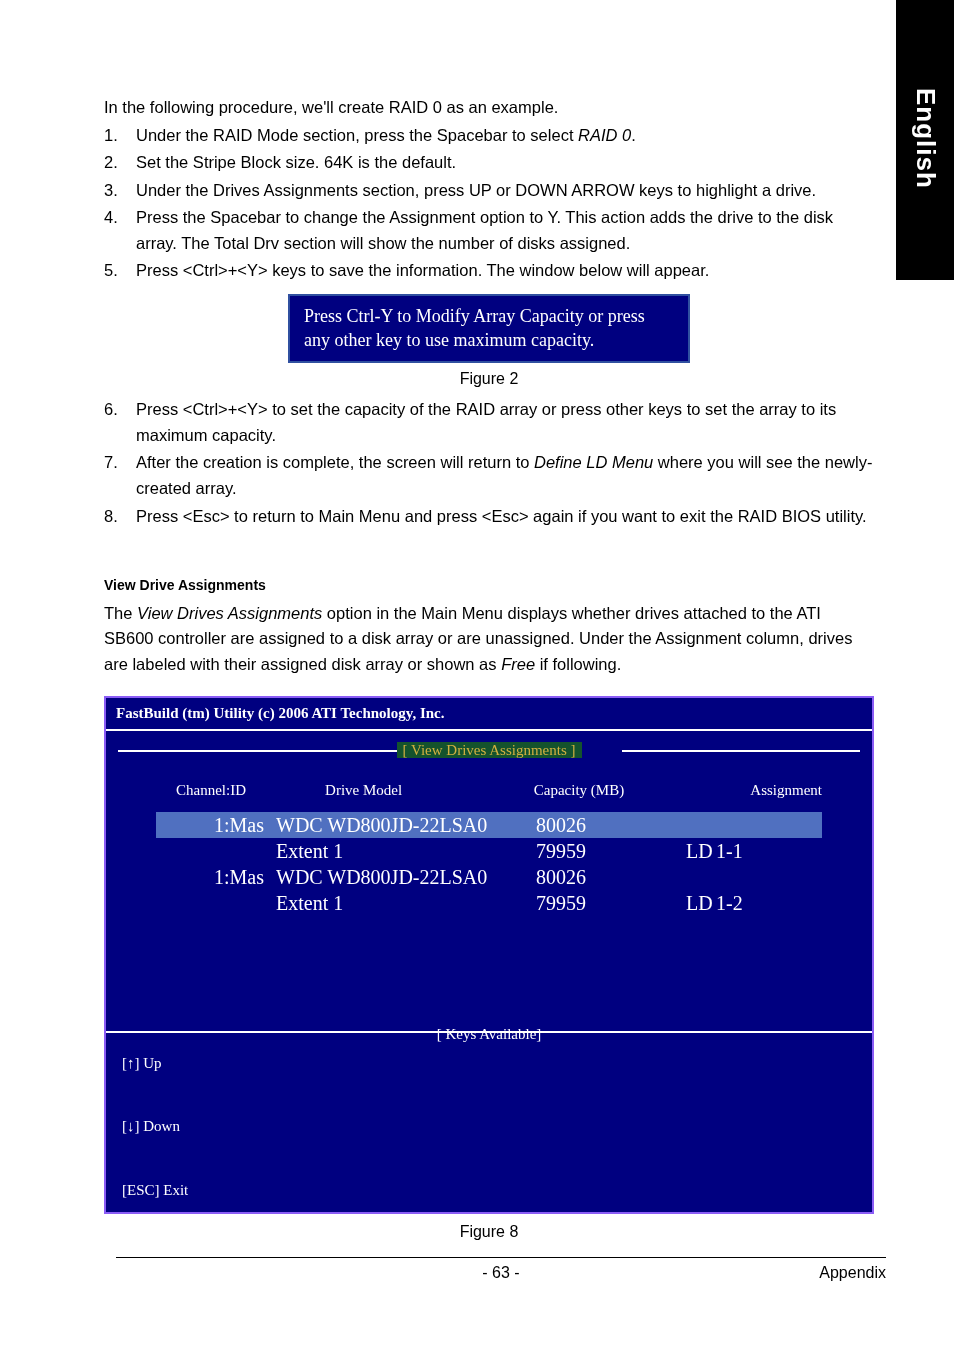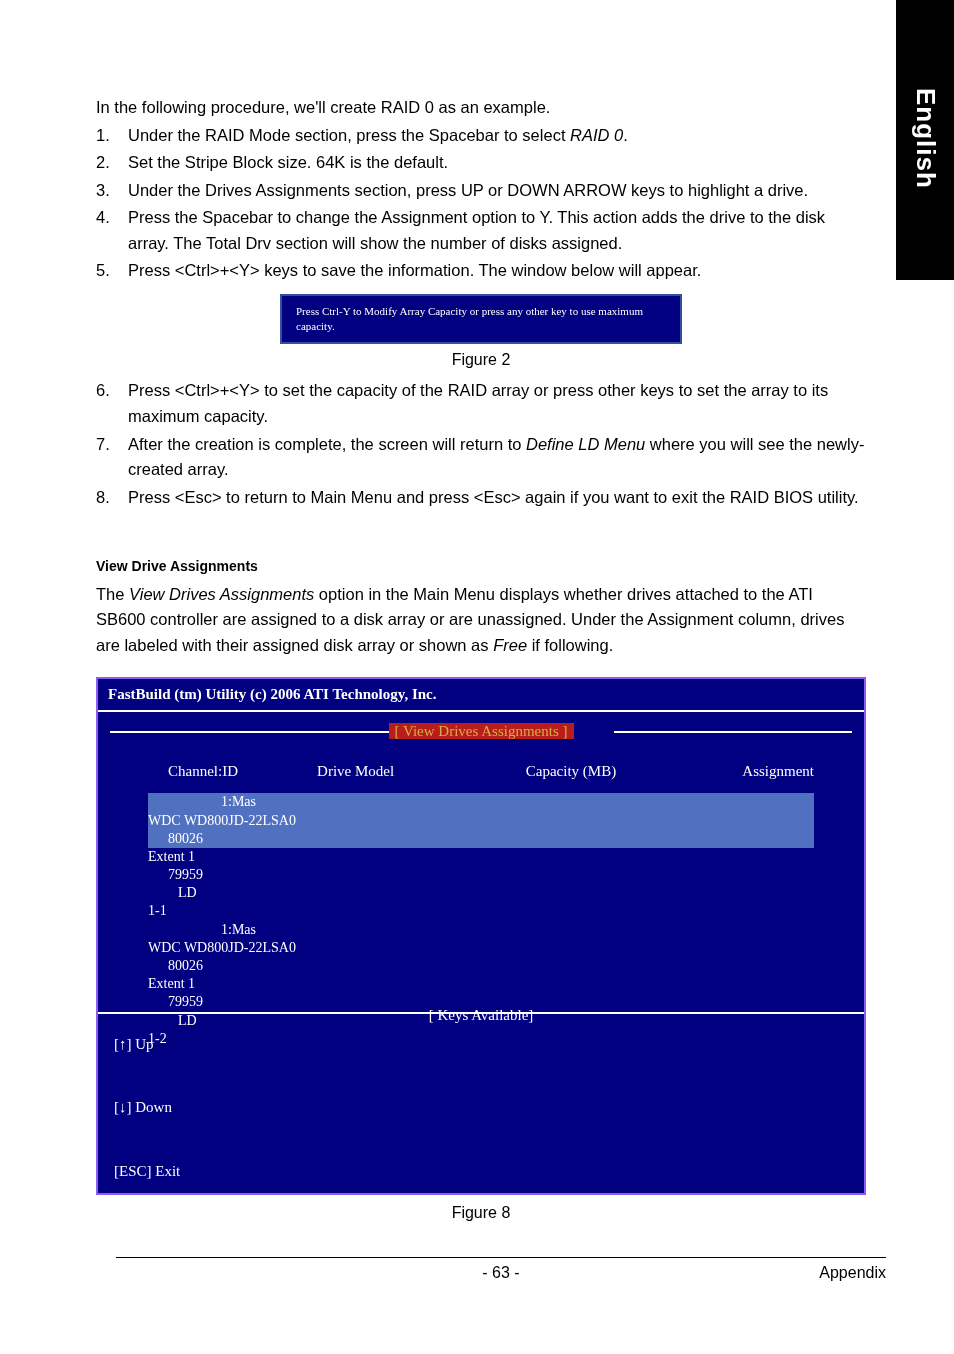--- a/index.html
+++ b/index.html
@@ -25,41 +25,41 @@
     .side-tab-text {
       writing-mode: vertical-rl;
       font-size: 26px;
       font-weight: bold;
       font-family: Arial, sans-serif;
       margin-top: 88px;
       letter-spacing: 1px;
     }
     .content {
       position: absolute;
-      left: 96px;
+      left: 104px;
       top: 95px;
       width: 770px;
       color: #000;
       font-size: 16.5px;
       line-height: 1.55;
     }
     .intro { margin-bottom: 2px; }
     .ol { list-style: none; }
     .ol li { display: flex; margin-bottom: 2px; }
     .ol .num { width: 32px; flex-shrink: 0; }
     .ol .txt { flex: 1; }
     .italic { font-style: italic; }
     .dialog-box {
       margin: 10px auto 4px;
       width: 402px;
       background: #000080;
       border: 2px solid #3050a0;
       color: #fff;
       font-family: 'Times New Roman', serif;
-      font-size: 11px;
+      font-size: 18px;
       padding: 8px 14px;
       line-height: 1.35;
     }
     .fig-caption { text-align: center; font-size: 16px; margin-bottom: 6px; }
     .section-heading { font-weight: bold; font-size: 14px; margin-top: 46px; margin-bottom: 4px; }
     .bios-screen {
       margin-top: 18px;
       width: 770px;
       background: #000080;
       border: 2px solid #8b5cf6;
@@ -75,21 +75,21 @@
       font-size: 15px;
       border-bottom: 2px solid #fff;
     }
     .bios-body { position: relative; height: 292px; }
     .bios-section-label {
       text-align: center;
       margin-top: 8px;
       position: relative;
     }
     .bios-section-label .label-text {
-      background: #b91c1c;
+      background: #14532d;
       padding: 0 6px;
       position: relative;
       z-index: 2;
     }
     .bios-section-label .lbl-gold { color: #d4b040; }
     .bios-hr {
       position: absolute;
       height: 2px;
       background: #fff;
       top: 50%;
@@ -97,21 +97,21 @@
     .bios-table {
       margin: 8px 50px 0;
       color: #fff;
       font-size: 15px;
     }
     .bios-th { display: flex; margin-bottom: 10px; margin-top: 17px; }
     .bios-th div:nth-child(1){ width:170px; padding-left:20px;}
     .bios-th div:nth-child(2){ width:210px;}
     .bios-th div:nth-child(3){ width:150px;}
     .bios-th div:nth-child(4){ width:140px; text-align:right;}
-    .bios-row { display: flex; font-size: 14px; line-height: 1.3; flex-direction: column; }
+    .bios-row { display: flex; font-size: 20px; line-height: 1.3; }
     .bios-row.hilite { background: #5070c0; }
     .bios-row .c1 { width:120px; text-align:right; padding-right:12px;}
     .bios-row .c2 { width:240px;}
     .bios-row .c3 { width:140px; text-align:left; padding-left:20px;}
     .bios-row .c4 { width:60px; padding-left:30px;}
     .bios-row .c5 { width:60px;}
     .keys-row {
       border-top: 2px solid #fff;
       position: relative;
       padding: 4px 16px 10px;

